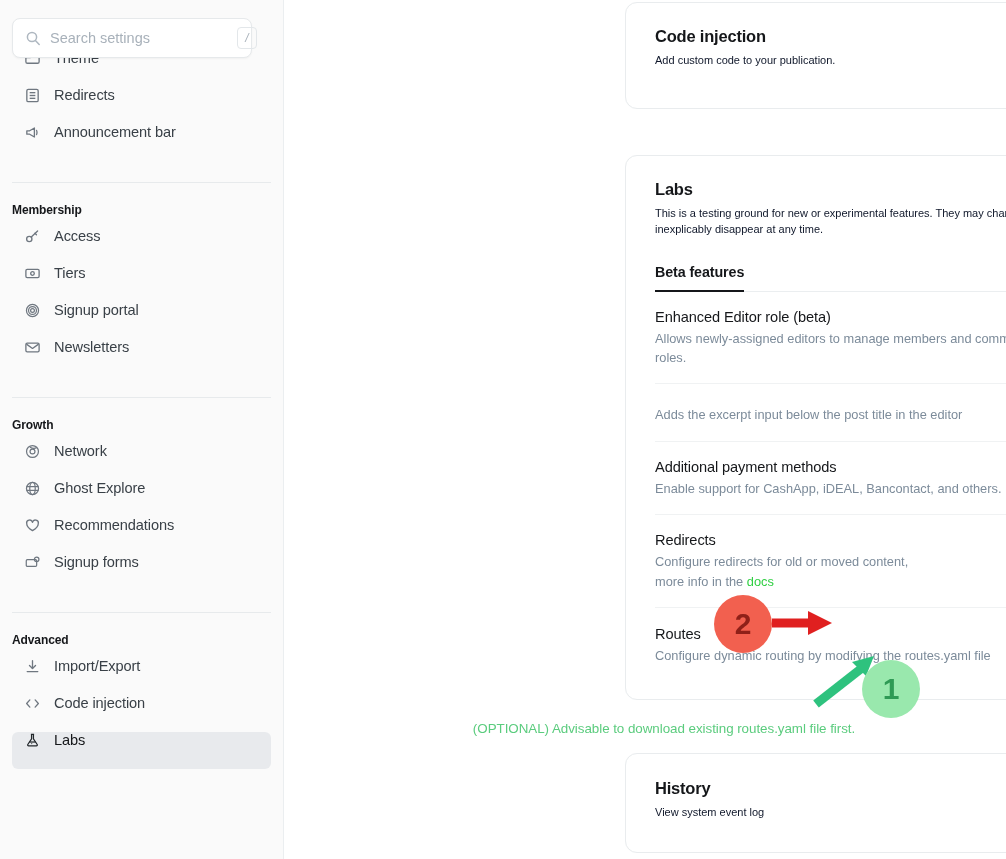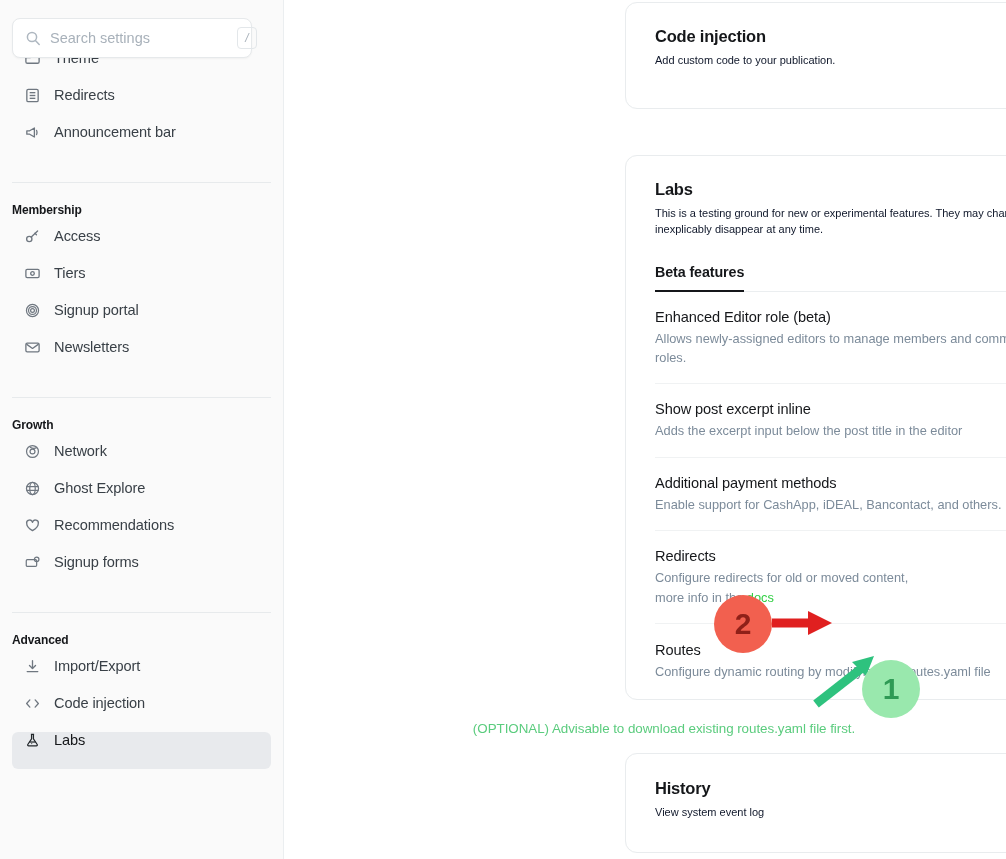--- a/index.html
+++ b/index.html
@@ -343,21 +343,20 @@
           <div class="feature-row">
             <div>
               <div class="feature-title">Enhanced Editor role (beta)</div>
               <div class="feature-desc">Allows newly-assigned editors to manage members and comments in addition to regular roles.</div>
             </div>
 
           </div>
 
           <div class="feature-row">
             <div>
-              <div class="feature-title">Show post excerpt inline</div>
               <div class="feature-desc">Adds the excerpt input below the post title in the editor</div>
             </div>
 
           </div>
 
           <div class="feature-row">
             <div>
               <div class="feature-title">Additional payment methods</div>
               <div class="feature-desc">
                 <span>Enable support for CashApp, iDEAL, Bancontact, and others.</span>

